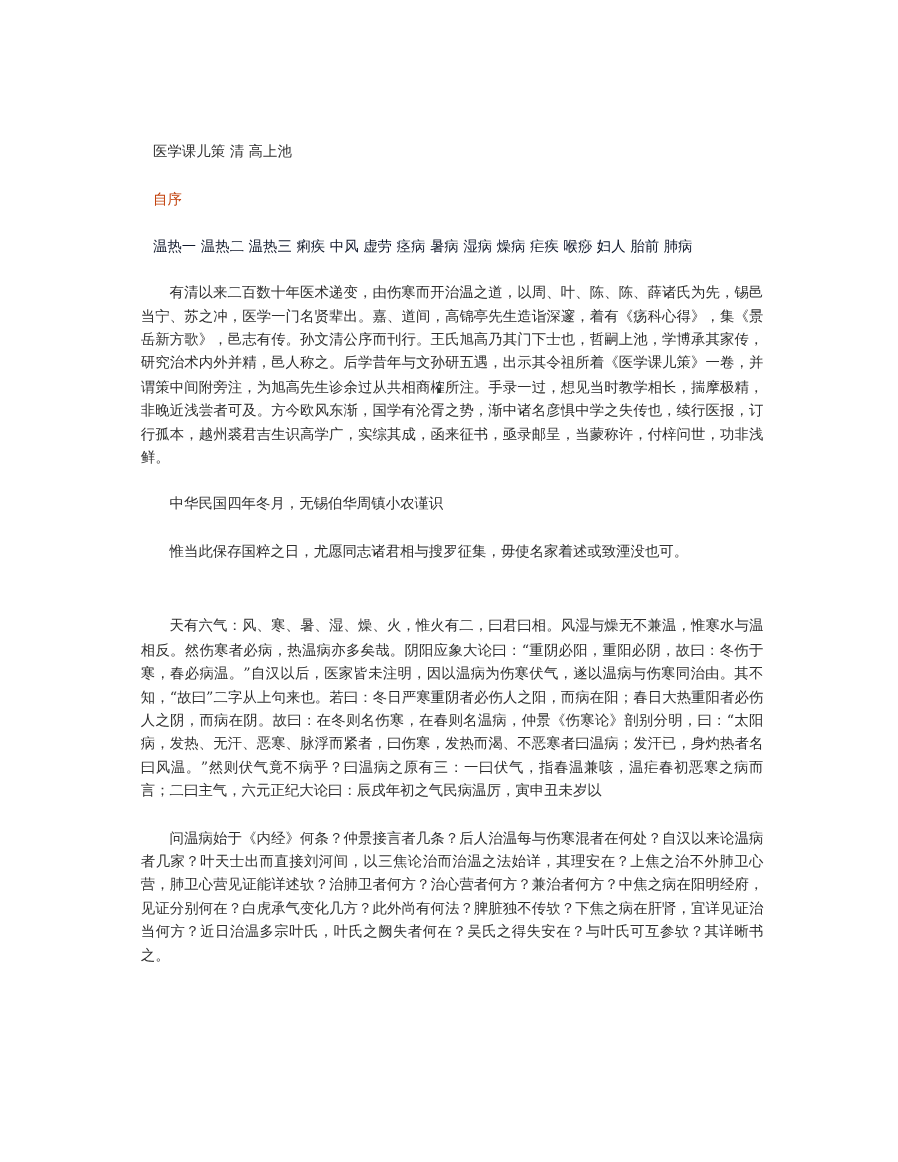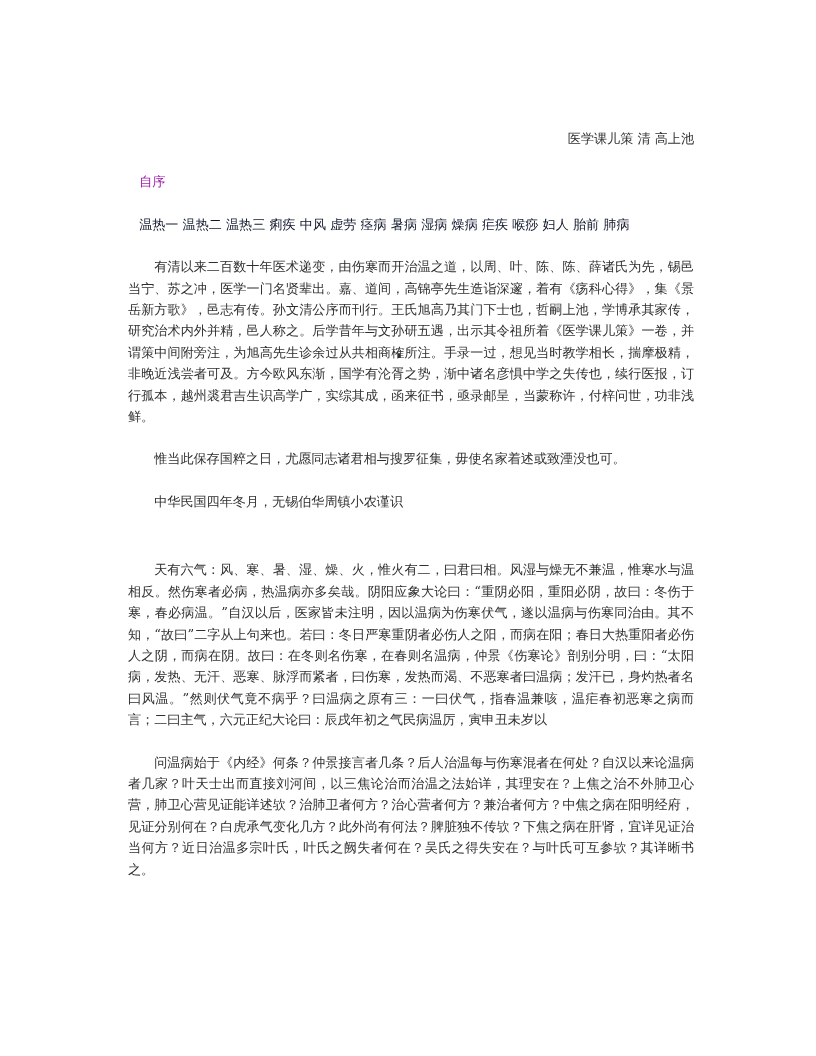--- a/index.html
+++ b/index.html
@@ -37,29 +37,28 @@
     color: #2f2f2f;
   }
   .indent {
     text-indent: 2em;
   }
   .heading {
     margin: 0 0 21px 0;
     font-size: 13.1px;
     line-height: 21.4px;
     text-indent: 0.85em;
-    color: #a21caf;
+    color: #c2410c;
   }
   .title-line {
     margin: 0 0 22px 0;
     font-size: 13.1px;
     line-height: 21.4px;
     text-indent: 0.85em;
     color: #2f2f2f;
-    text-align: right;
   }
   .toc {
     margin: 0 0 21px 0;
     font-size: 13.1px;
     line-height: 21.4px;
     text-indent: 0.85em;
     text-align: justify;
     text-justify: inter-ideograph;
     word-break: break-all;
     color: #0f172a;
@@ -77,23 +76,23 @@
     <div class="title-line">医学课儿策  清  高上池</div>
 
     <div class="heading">自序</div>
 
 
     <div class="toc">温热一 温热二 温热三 痢疾 中风 虚劳 痉病 暑病 湿病 燥病 疟疾 喉痧 妇人 胎前 肺病</div>
 
 
     <p class="para indent">有清以来二百数十年医术递变，由伤寒而开治温之道，以周、叶、陈、陈、薛诸氏为先，锡邑当宁、苏之冲，医学一门名贤辈出。嘉、道间，高锦亭先生造诣深邃，着有《疡科心得》，集《景岳新方歌》，邑志有传。孙文清公序而刊行。王氏旭高乃其门下士也，哲嗣上池，学博承其家传，研究治术内外并精，邑人称之。后学昔年与文孙研五遇，出示其令祖所着《医学课儿策》一卷，并谓策中间附旁注，为旭高先生诊余过从共相商榷所注。手录一过，想见当时教学相长，揣摩极精，非晚近浅尝者可及。方今欧风东渐，国学有沦胥之势，渐中诸名彦惧中学之失传也，续行医报，订行孤本，越州裘君吉生识高学广，实综其成，函来征书，亟录邮呈，当蒙称许，付梓问世，功非浅鲜。</p>
 
+    <p class="para indent">中华民国四年冬月，无锡伯华周镇小农谨识</p>
+
     <p class="para indent">惟当此保存国粹之日，尤愿同志诸君相与搜罗征集，毋使名家着述或致湮没也可。</p>
-
-    <p class="para indent">中华民国四年冬月，无锡伯华周镇小农谨识</p>
 
     <div class="gap"></div>
 
     <p class="para indent">天有六气：风、寒、暑、湿、燥、火，惟火有二，曰君曰相。风湿与燥无不兼温，惟寒水与温相反。然伤寒者必病，热温病亦多矣哉。阴阳应象大论曰：“重阴必阳，重阳必阴，故曰：冬伤于寒，春必病温。”自汉以后，医家皆未注明，因以温病为伤寒伏气，遂以温病与伤寒同治由。其不知，“故曰”二字从上句来也。若曰：冬日严寒重阴者必伤人之阳，而病在阳；春日大热重阳者必伤人之阴，而病在阴。故曰：在冬则名伤寒，在春则名温病，仲景《伤寒论》剖别分明，曰：“太阳病，发热、无汗、恶寒、脉浮而紧者，曰伤寒，发热而渴、不恶寒者曰温病；发汗已，身灼热者名曰风温。”然则伏气竟不病乎？曰温病之原有三：一曰伏气，指春温兼咳，温疟春初恶寒之病而言；二曰主气，六元正纪大论曰：辰戌年初之气民病温厉，寅申丑未岁以</p>
 
     <p class="para indent">问温病始于《内经》何条？仲景接言者几条？后人治温每与伤寒混者在何处？自汉以来论温病者几家？叶天士出而直接刘河间，以三焦论治而治温之法始详，其理安在？上焦之治不外肺卫心营，肺卫心营见证能详述欤？治肺卫者何方？治心营者何方？兼治者何方？中焦之病在阳明经府，见证分别何在？白虎承气变化几方？此外尚有何法？脾脏独不传欤？下焦之病在肝肾，宜详见证治当何方？近日治温多宗叶氏，叶氏之阙失者何在？吴氏之得失安在？与叶氏可互参欤？其详晰书之。</p>
 
   </div>
 </div>
 

